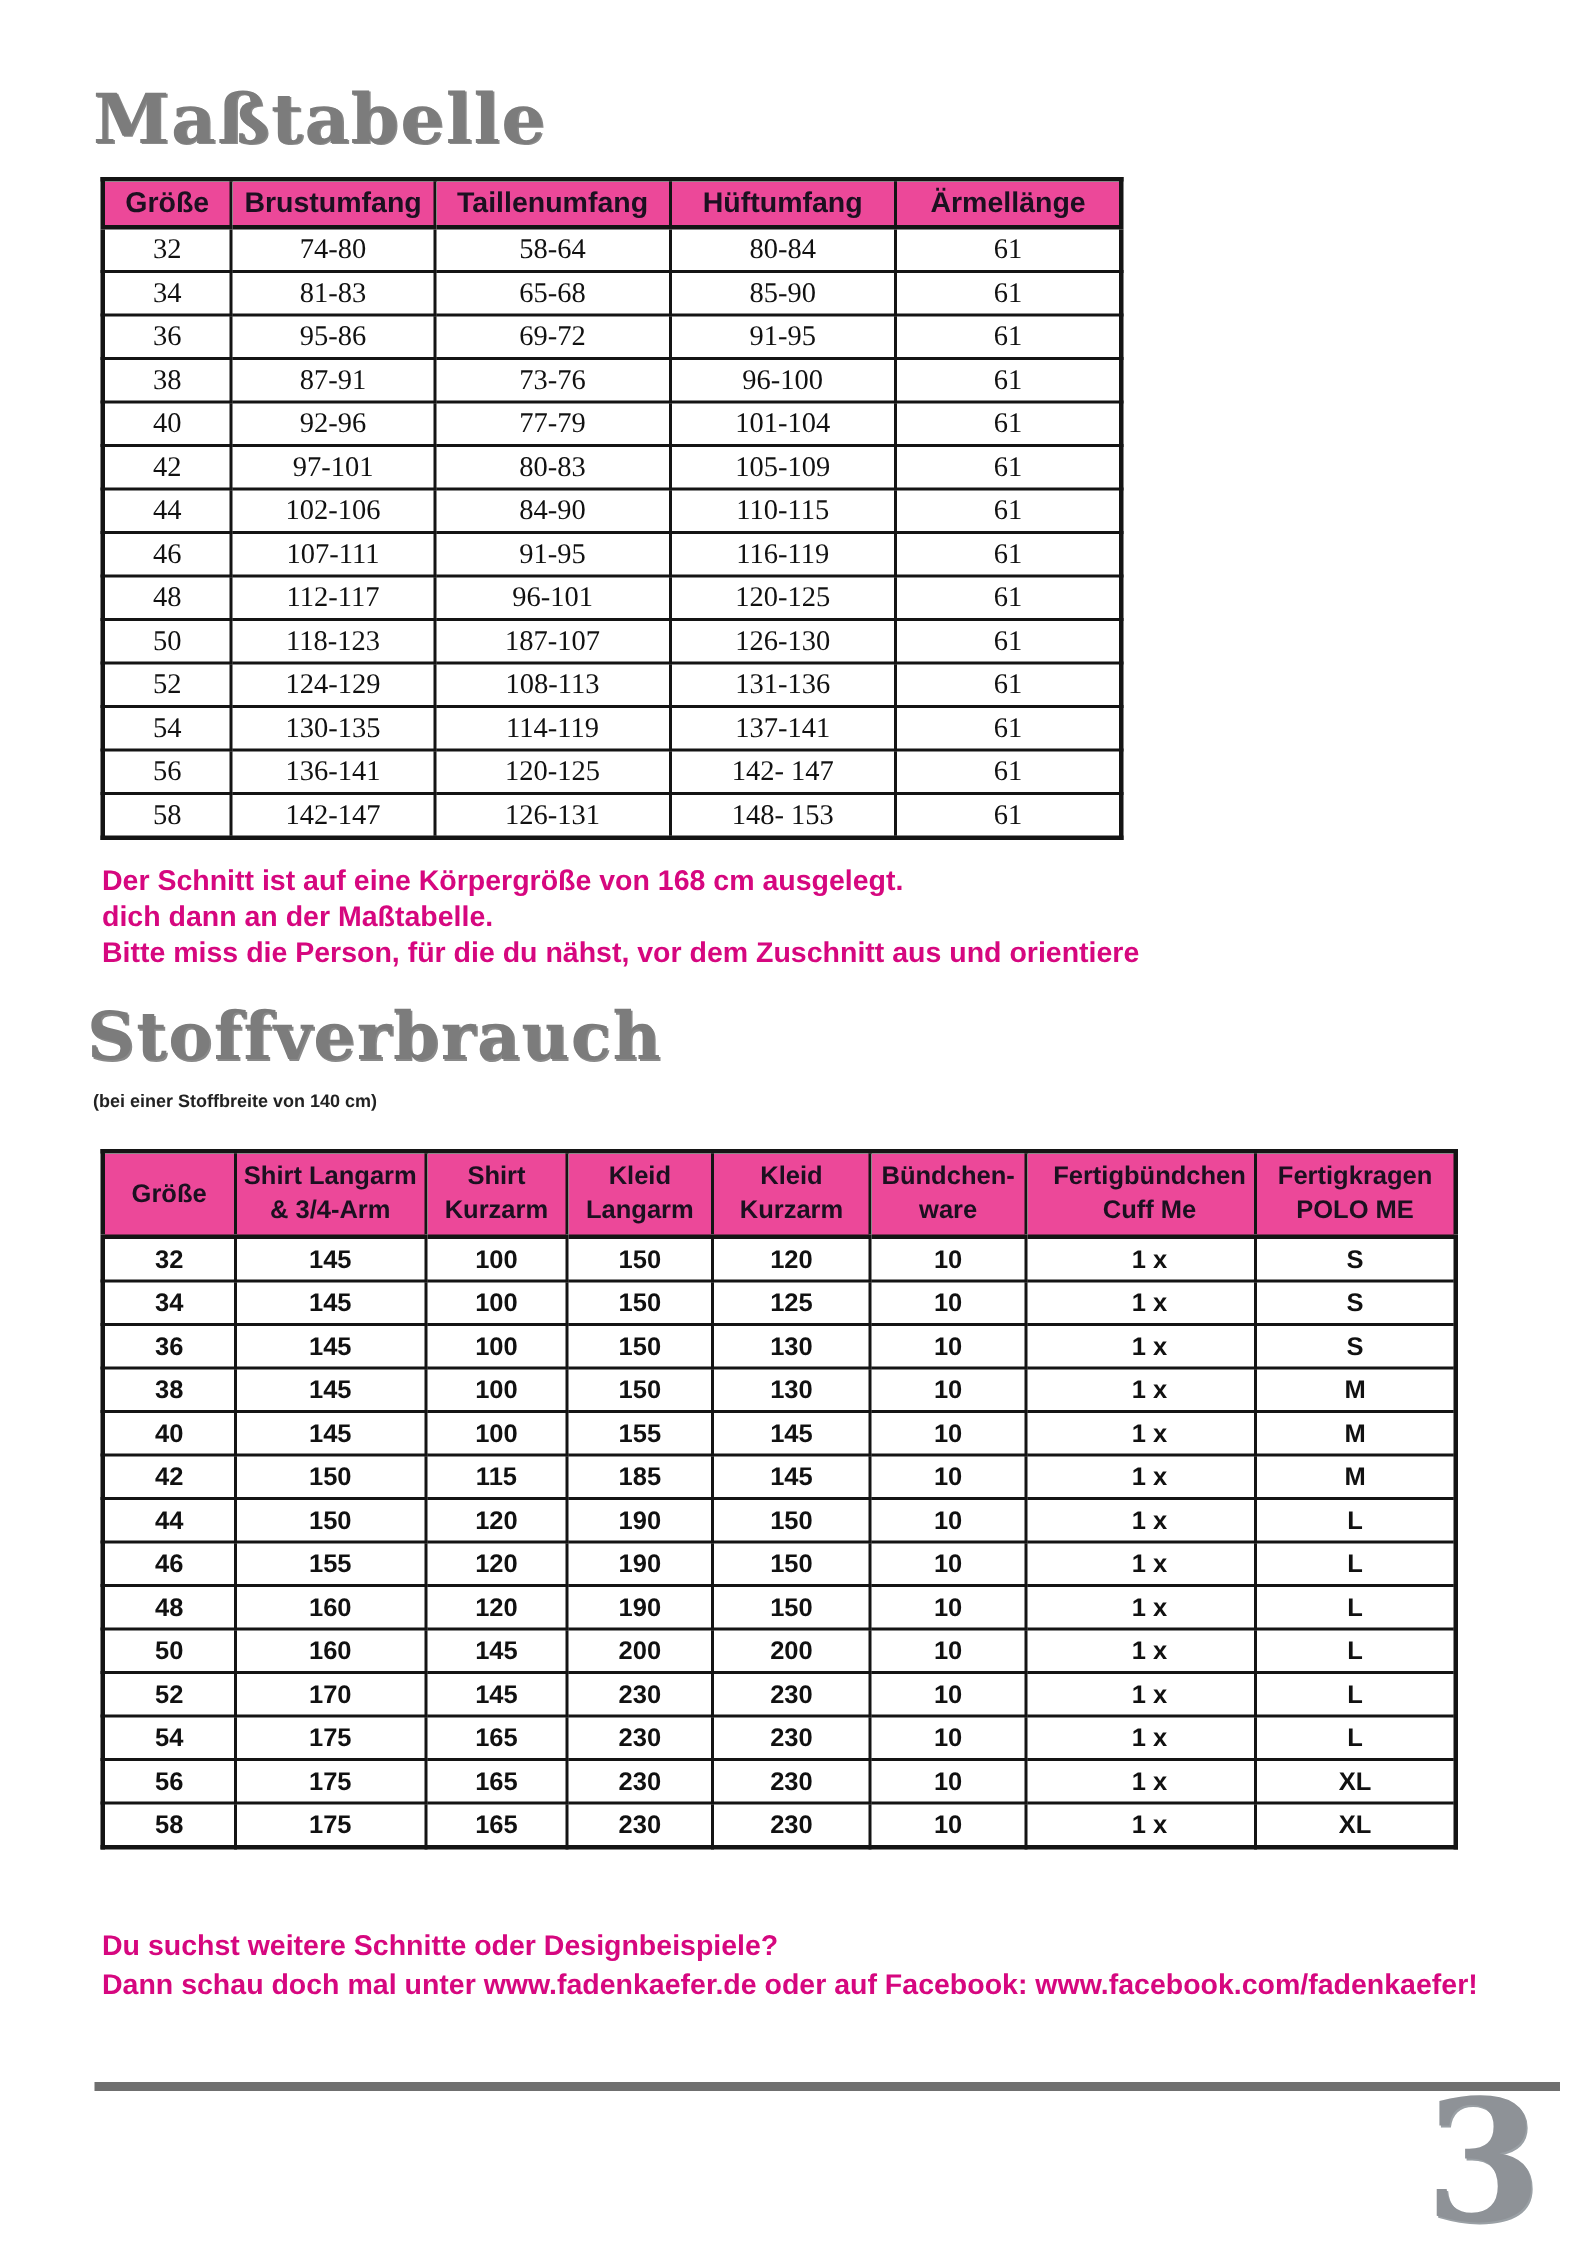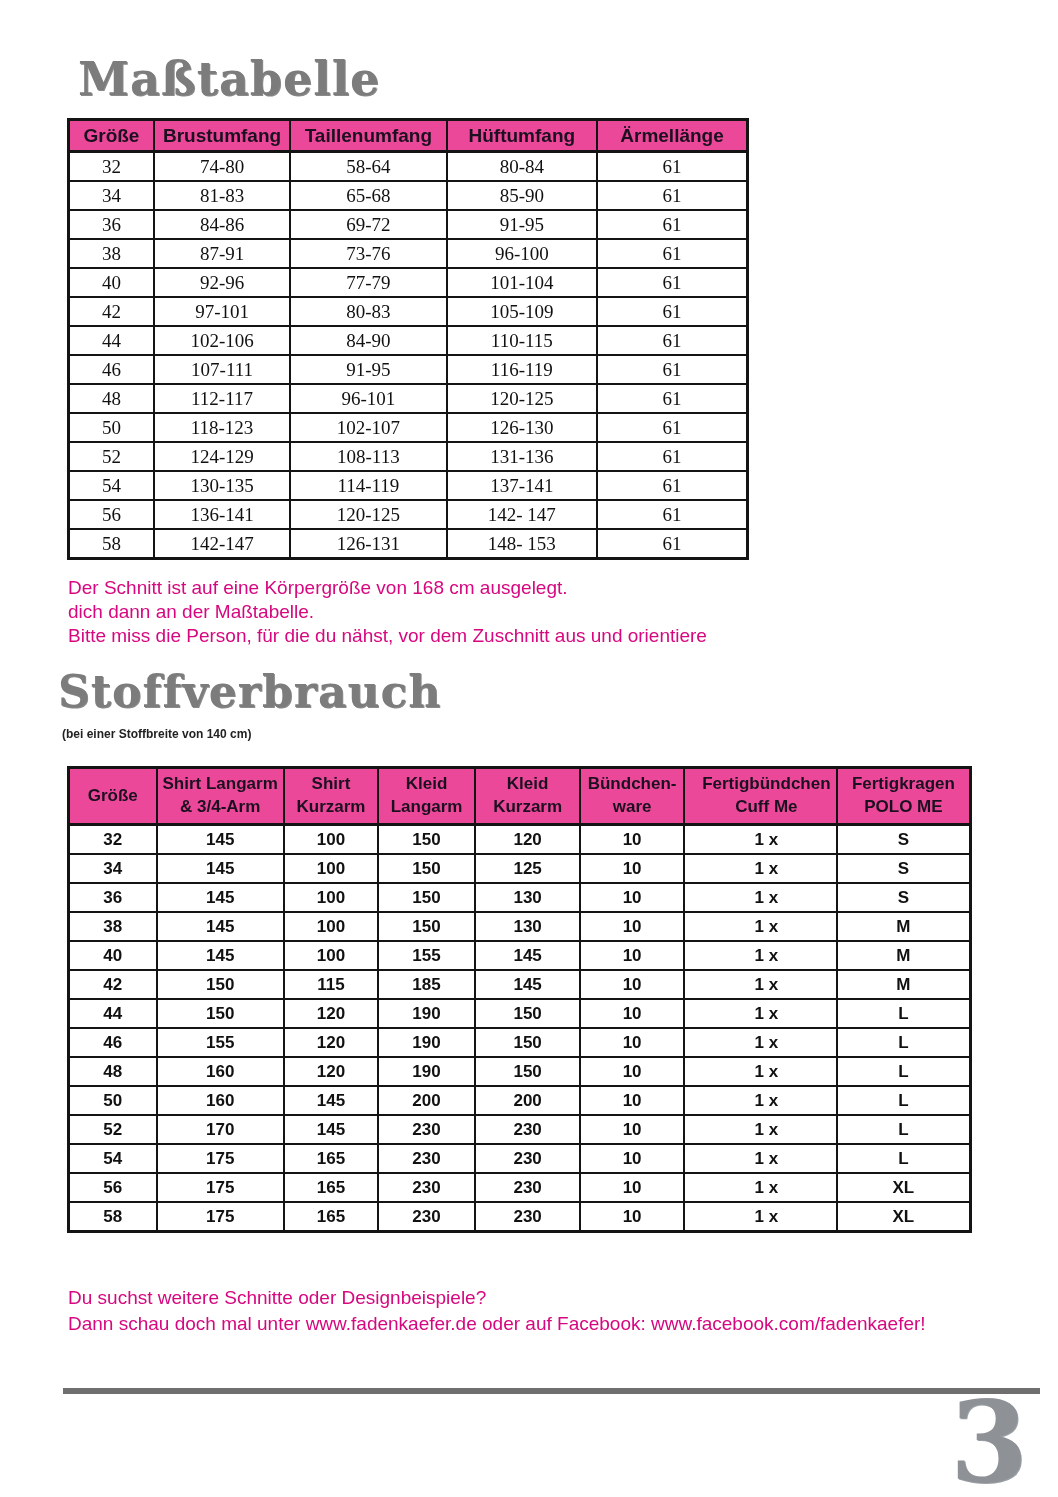--- a/index.html
+++ b/index.html
@@ -7,21 +7,21 @@
     position:relative;width:1058px;height:1497px;background:#ffffff;
     font-family:"Liberation Sans",sans-serif;color:#111;overflow:hidden;
   }
   
   .grunge-title{
     position:absolute;
     font-family:"DejaVu Serif",serif;font-weight:bold;color:#7c7c7c;
     letter-spacing:1px;line-height:1;
     text-shadow:1px 1px 0 #8a8a8a;
   }
-  #title1{left:62px;top:56px;font-size:46px;margin-left:16px;}
+  #title1{left:62px;top:56px;font-size:46px;}
   #title2{left:58px;top:670px;font-size:44px;}
   #subtitle2{
     position:absolute;left:62px;top:727px;
     font-size:12px;font-weight:bold;color:#222;letter-spacing:0px;
   }
   
   table{border-collapse:collapse;table-layout:fixed;}
   #table1{position:absolute;left:67px;top:118px;width:682px;}
   #table2{position:absolute;left:67px;top:766px;width:905px;}
   th,td{
@@ -52,21 +52,21 @@
   #table2 th:nth-child(1),#table2 td:nth-child(1){width:9.7%;}
   #table2 th:nth-child(2),#table2 td:nth-child(2){width:14.4%;}
   #table2 th:nth-child(3),#table2 td:nth-child(3){width:10.5%;}
   #table2 th:nth-child(4),#table2 td:nth-child(4){width:10.8%;}
   #table2 th:nth-child(5),#table2 td:nth-child(5){width:11.8%;}
   #table2 th:nth-child(6),#table2 td:nth-child(6){width:11.6%;}
   #table2 th:nth-child(7),#table2 td:nth-child(7){width:16.1%;padding-left:14px;}
   #table2 th:nth-child(8),#table2 td:nth-child(8){width:15.1%;}
   
   .pink-note{
-    position:absolute;color:#d6077f;font-weight:normal;font-size:19px;
+    position:absolute;color:#d6077f;font-weight:bold;font-size:19px;
     line-height:24px;letter-spacing:0px;white-space:nowrap;
   }
   #note1{left:68px;top:576px;}
   #footer-note{left:68px;top:1285px;line-height:26px;}
   
   #footer-rule{
     position:absolute;left:63px;top:1388px;width:977px;height:6px;background:#6f6f6f;
   }
   #page-number{
     position:absolute;left:950px;top:1392px;
@@ -101,21 +101,21 @@
         </tr>
         <tr>
           <td>34</td>
           <td>81-83</td>
           <td>65-68</td>
           <td>85-90</td>
           <td>61</td>
         </tr>
         <tr>
           <td>36</td>
-          <td>84-86</td>
+          <td>95-86</td>
           <td>69-72</td>
           <td>91-95</td>
           <td>61</td>
         </tr>
         <tr>
           <td>38</td>
           <td>87-91</td>
           <td>73-76</td>
           <td>96-100</td>
           <td>61</td>
@@ -151,21 +151,21 @@
         <tr>
           <td>48</td>
           <td>112-117</td>
           <td>96-101</td>
           <td>120-125</td>
           <td>61</td>
         </tr>
         <tr>
           <td>50</td>
           <td>118-123</td>
-          <td>102-107</td>
+          <td>187-107</td>
           <td>126-130</td>
           <td>61</td>
         </tr>
         <tr>
           <td>52</td>
           <td>124-129</td>
           <td>108-113</td>
           <td>131-136</td>
           <td>61</td>
         </tr>

